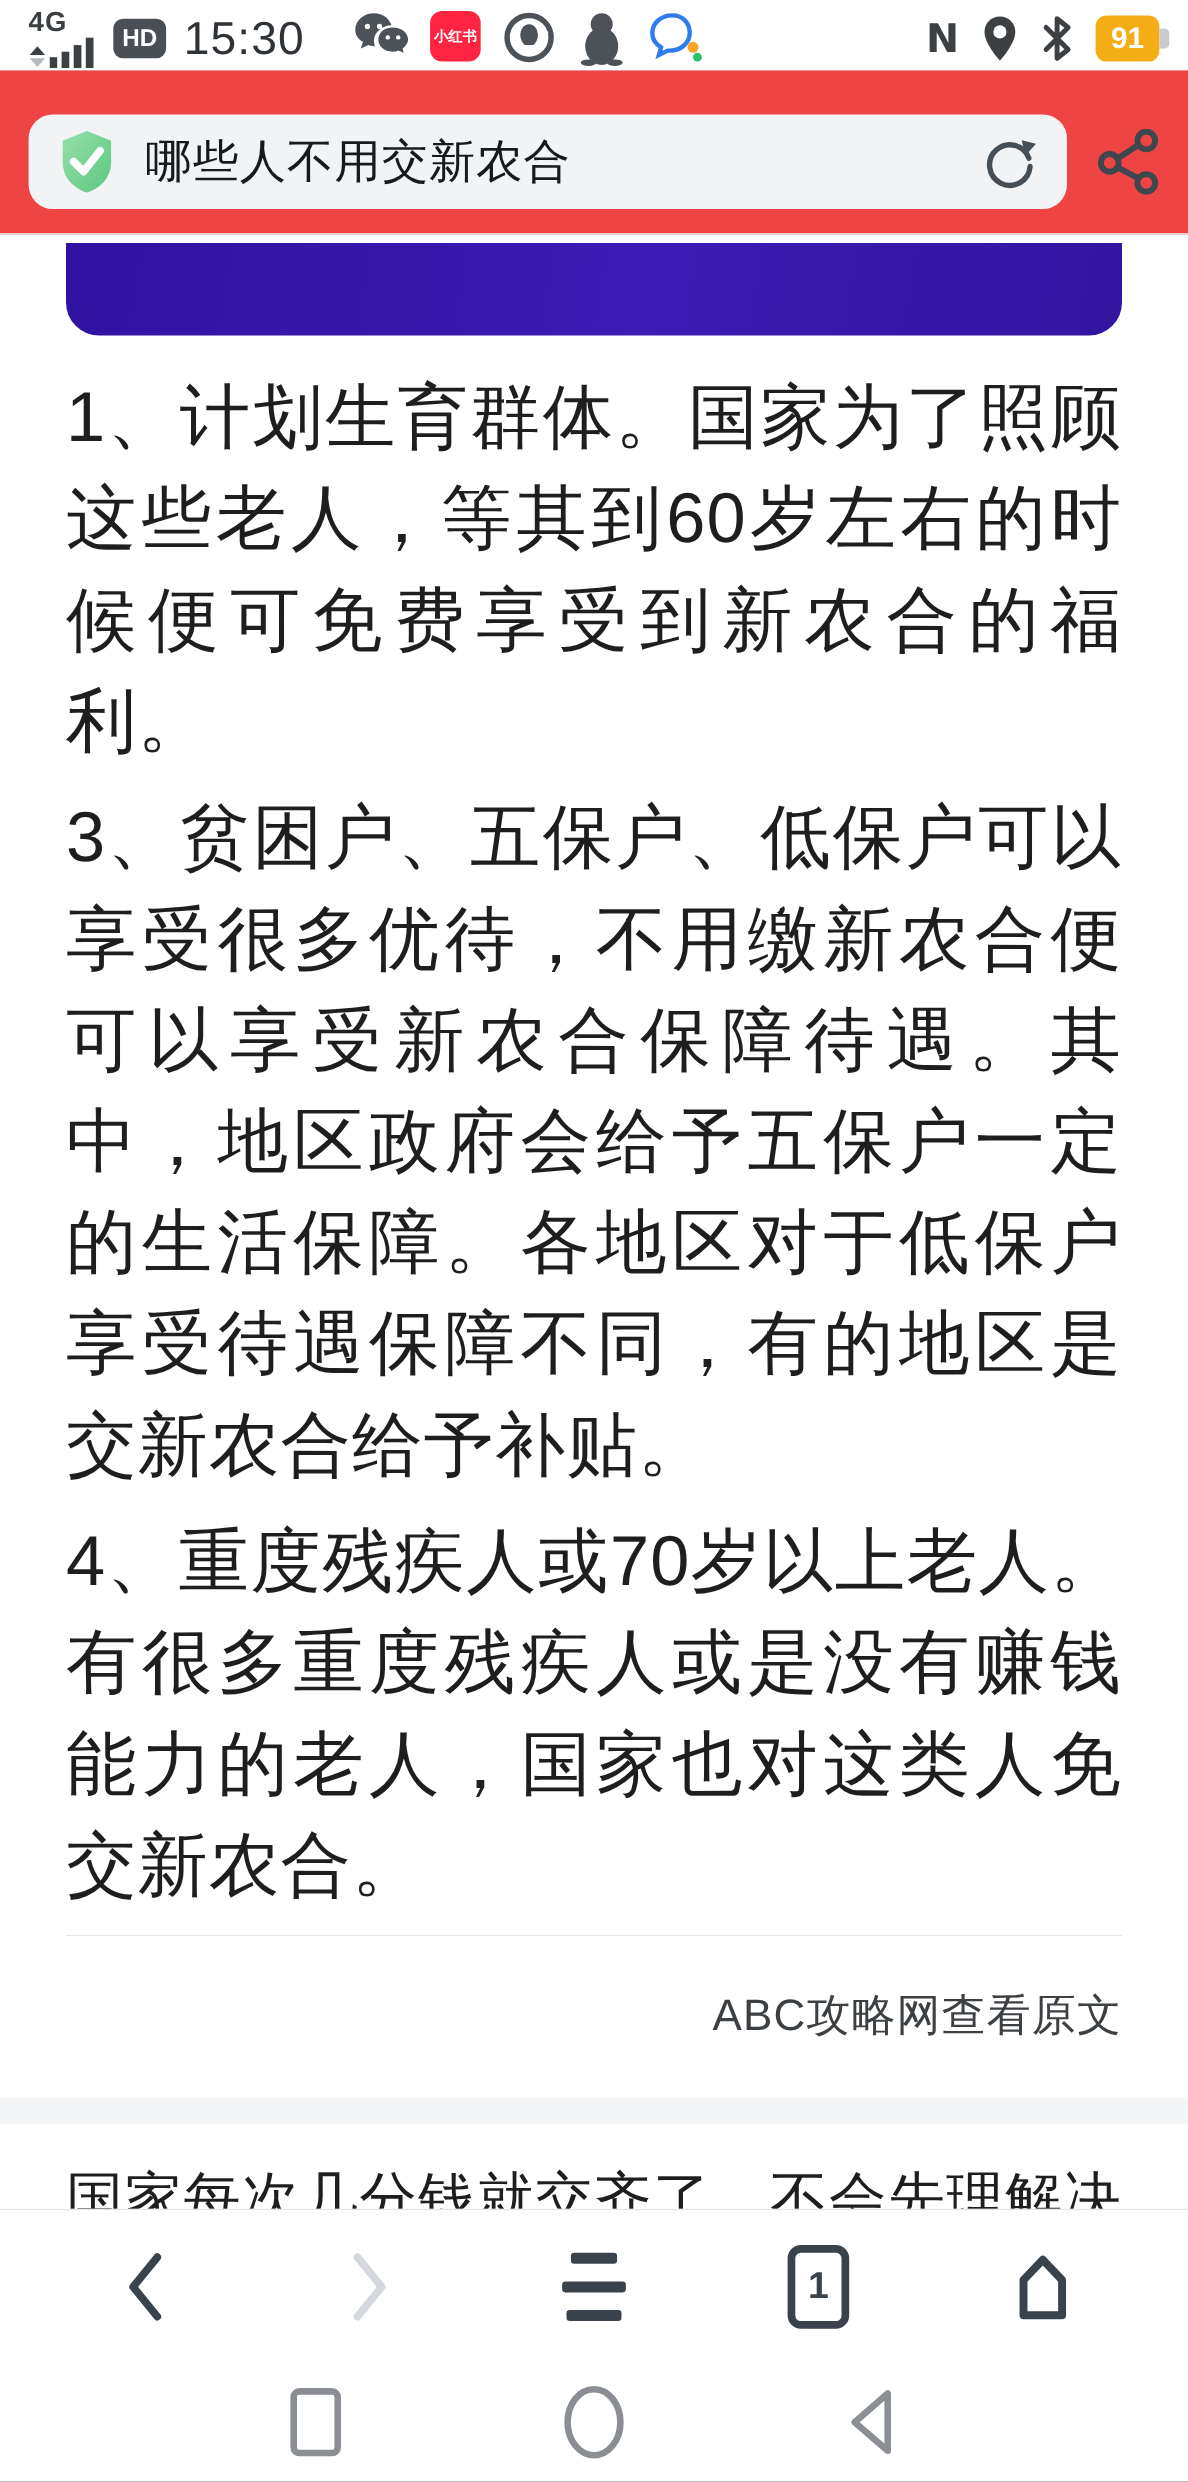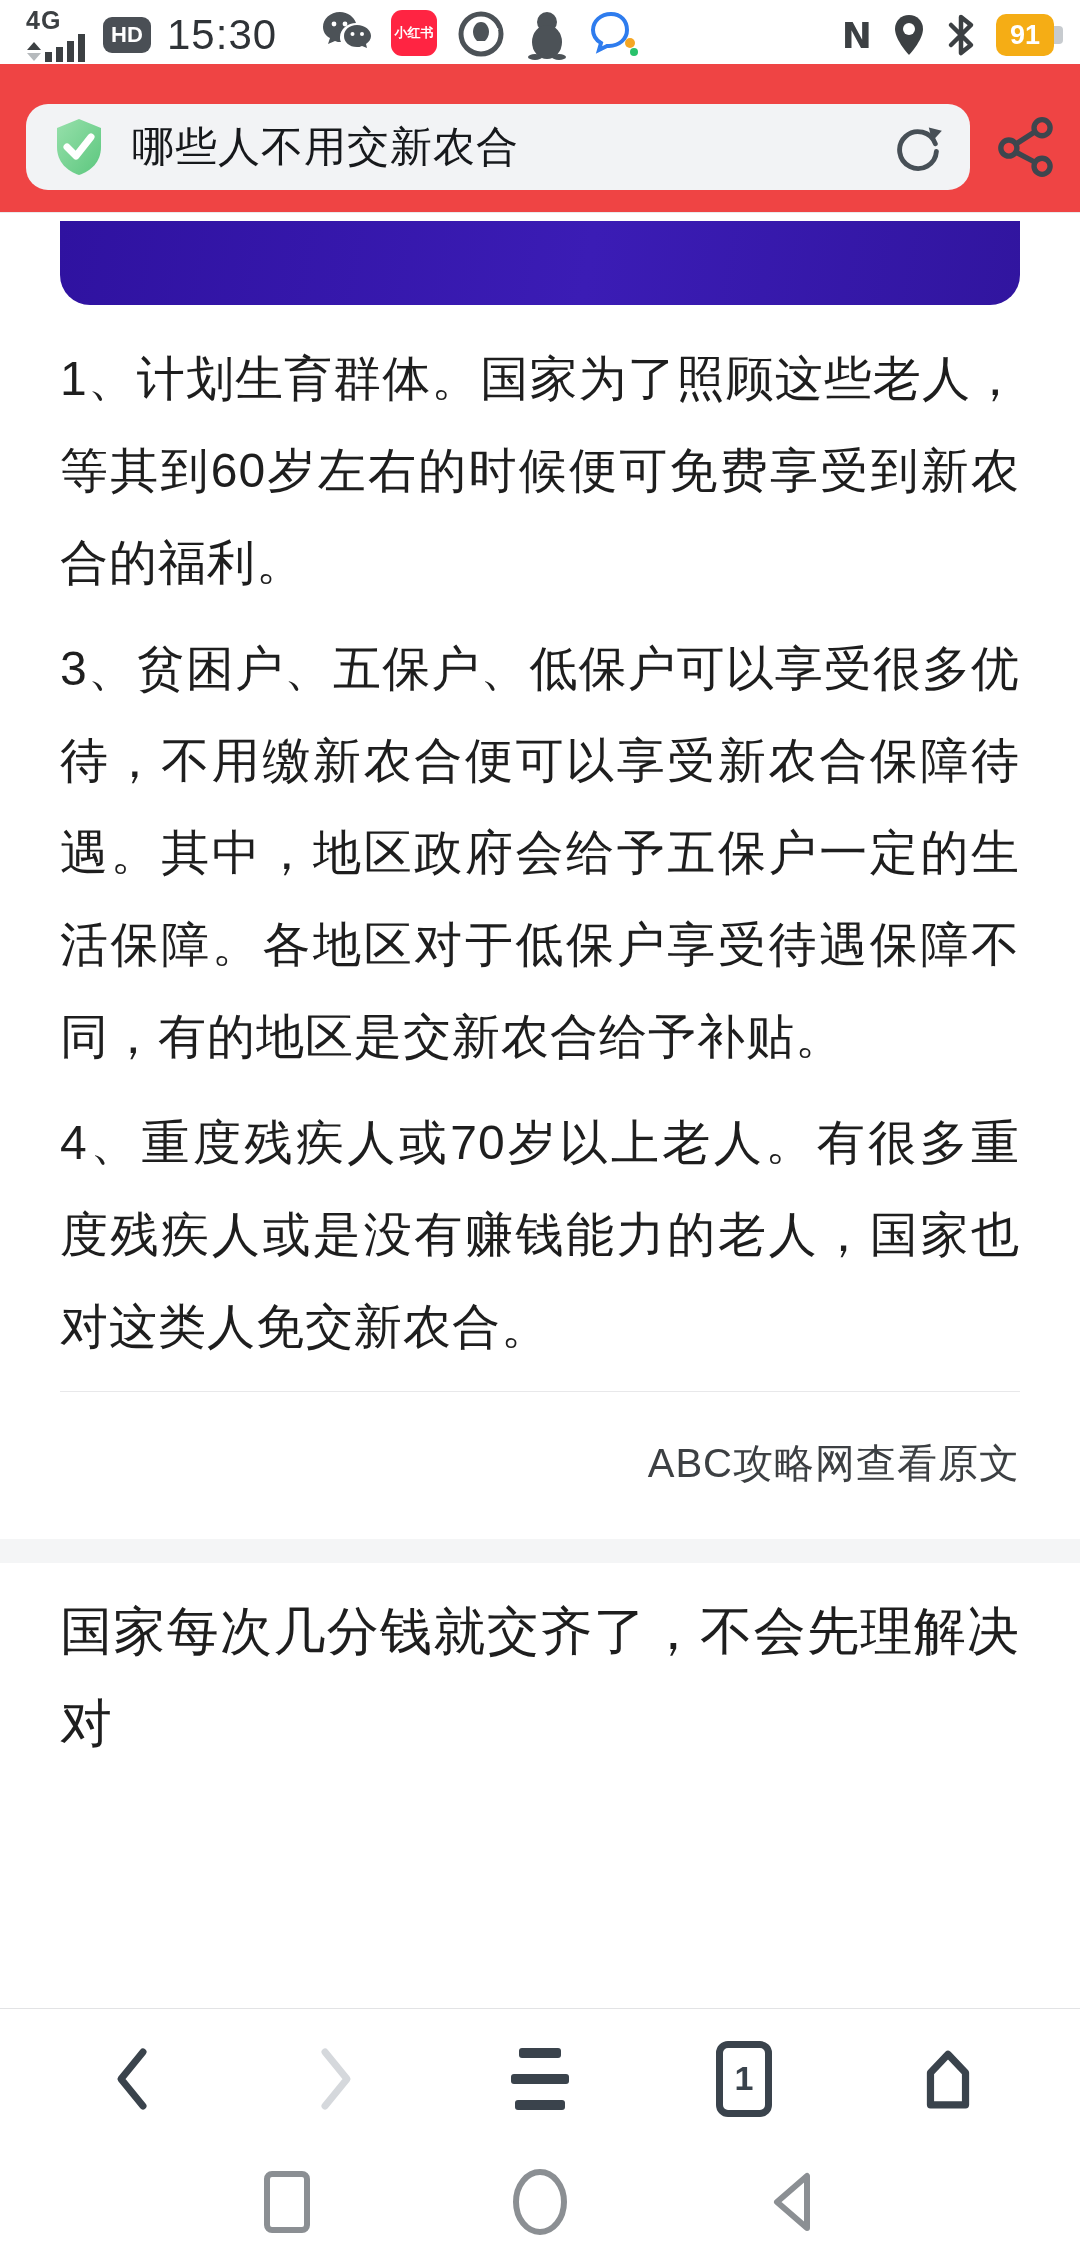--- a/index.html
+++ b/index.html
@@ -50,21 +50,21 @@
   }
   .query { flex:1; font-size:42px; color:#17191c; letter-spacing:1px; }
   .share-btn { margin-left:28px; display:flex; align-items:center; justify-content:center; }
   
   .banner {
     margin:8px 60px 0 60px; height:84px;
     border-radius:0 0 30px 30px;
   }
   .content { padding:0 60px; }
   .content p {
-    font-size:48px; line-height:92px; color:#1e1e1e; text-align:justify;
+    font-size:64px; line-height:92px; color:#1e1e1e; text-align:justify;
     letter-spacing:1px; margin:14px 0 0 0;
   }
   .content p:first-of-type { margin-top:28px; }
   .foot-divider { height:1px; background:#e8e8ea; margin:18px 60px 0 60px; }
   .foot-row {
     display:flex; justify-content:flex-end; align-items:center;
     padding:44px 60px 48px 60px;
   }
   .foot-source { font-size:40px; color:#3d4043; letter-spacing:1px; }
   .foot-link   { font-size:40px; color:#3d4043; letter-spacing:1px; }

